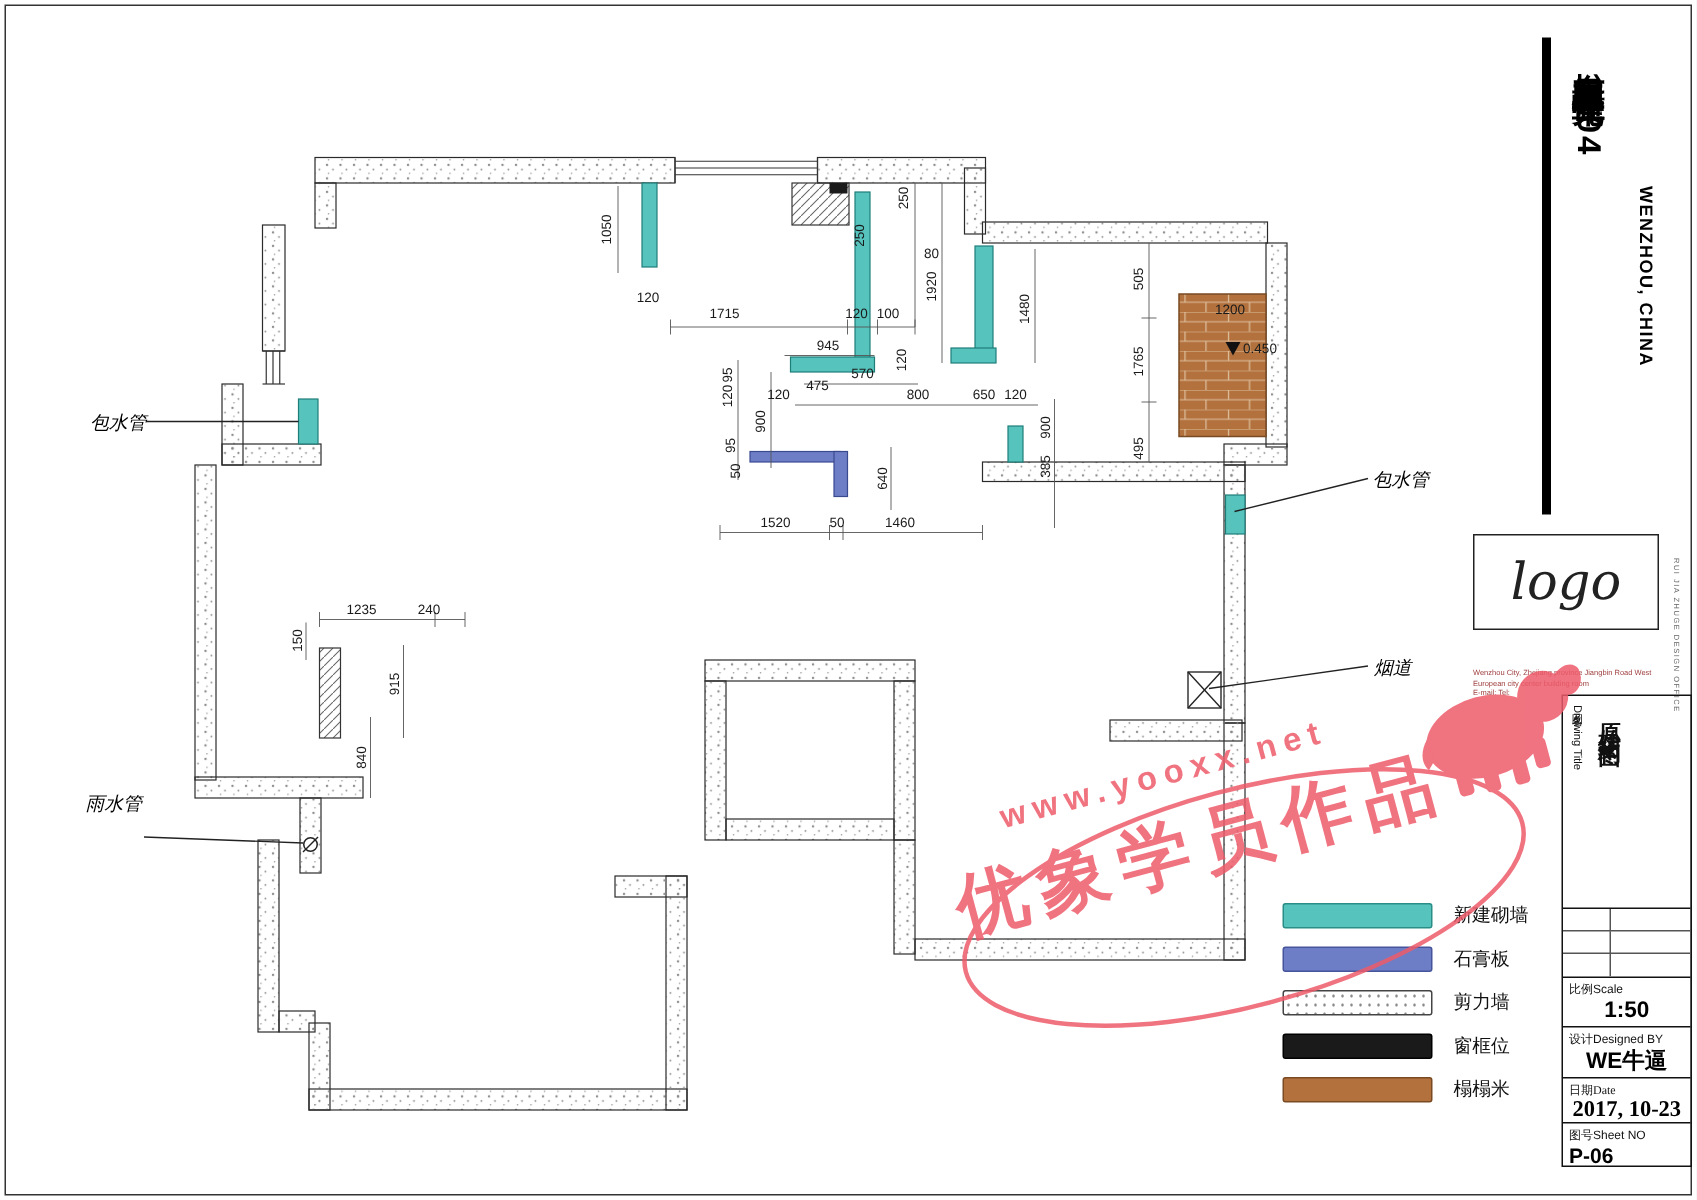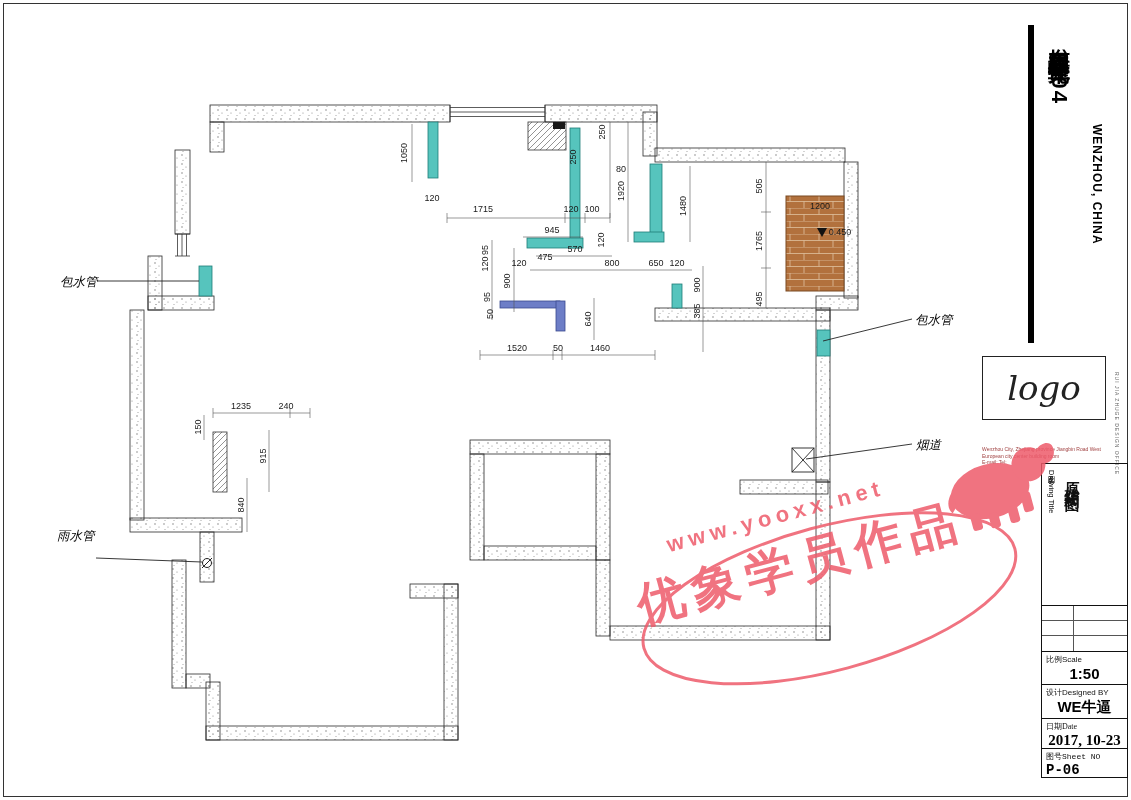--- a/index.html
+++ b/index.html
@@ -40,21 +40,21 @@
   .sec1 { height:142px; display:flex; flex-direction:row; padding:6px 4px; gap:6px; }
   .dt-label { writing-mode:vertical-rl; font-size:7.5px; color:#111; }
   .dt-value { writing-mode:vertical-rl; font-size:15px; font-weight:bold; letter-spacing:4px; color:#111; }
   .sec2 { height:46px; display:grid; grid-template-columns:38% 62%; grid-template-rows:repeat(3,1fr); }
   .grid-cell { border-right:1px solid #555; border-bottom:1px solid #555; }
   .grid-cell:nth-child(2n){ border-right:none; }
   .grid-cell:nth-child(5),.grid-cell:nth-child(6){ border-bottom:none; }
   .sec3 { height:33px; padding:2px 4px; }
   .sec4 { height:34px; padding:2px 4px; }
   .sec5 { height:30px; padding:2px 4px;font-family:Liberation Serif, serif; }
-  .sec6 { height:28px; padding:2px 4px; border-bottom:none;font-family:Liberation Mono, monospace; }
+  .sec6 { height:28px; padding:2px 4px; border-bottom:none; }
   .lab { font-size:8px; color:#111; }
   .val { font-size:15px; font-weight:bold; text-align:center; color:#000; }
   .val-sheet { font-size:14px; font-weight:bold; text-align:left; color:#000; }
 
   
   .watermark { position:absolute; left:630px; top:463px; width:450px; height:230px; transform:rotate(-15deg); opacity:.85; z-index:10; pointer-events:none; }
   .wm-url { position:absolute; left:52px; top:22px; font-size:22px; font-weight:bold; letter-spacing:5px; color:#ee5b6b; }
   .wm-text { position:absolute; left:8px; top:55px; font-size:48px; font-weight:bold; letter-spacing:8px; color:#ee5b6b; }
 </style>
 </head>
@@ -243,20 +243,42 @@
         <text x="266" y="456" transform="rotate(-90 266 456)">915</text>
         <text x="244" y="505" transform="rotate(-90 244 505)">840</text>
       </g>
   </svg>
 
   <div class="callout" style="left:60px; top:274px;">包水管</div>
   <div class="callout" style="left:915px; top:312px;">包水管</div>
   <div class="callout" style="left:916px; top:437px;">烟道</div>
   <div class="callout" style="left:57px; top:528px;">雨水管</div>
 
+  <div class="legend" id="legend">
+      <div class="legend-row">
+        <span class="swatch sw-teal"></span>
+        <span class="legend-label">新建砌墙</span>
+      </div>
+      <div class="legend-row">
+        <span class="swatch sw-blue"></span>
+        <span class="legend-label">石膏板</span>
+      </div>
+      <div class="legend-row">
+        <span class="swatch sw-stipple"></span>
+        <span class="legend-label">剪力墙</span>
+      </div>
+      <div class="legend-row">
+        <span class="swatch sw-black"></span>
+        <span class="legend-label">窗框位</span>
+      </div>
+      <div class="legend-row">
+        <span class="swatch sw-brown"></span>
+        <span class="legend-label">榻榻米</span>
+      </div>
+    </div>
 
 
   <div class="tb-bar"></div>
   <div class="tb-title">东立景园二幢二单元1404</div>
   <div class="tb-loc">WENZHOU, CHINA</div>
 
   <div class="logo-box">
     <span class="logo-text">logo</span>
   </div>
   <div class="address">

